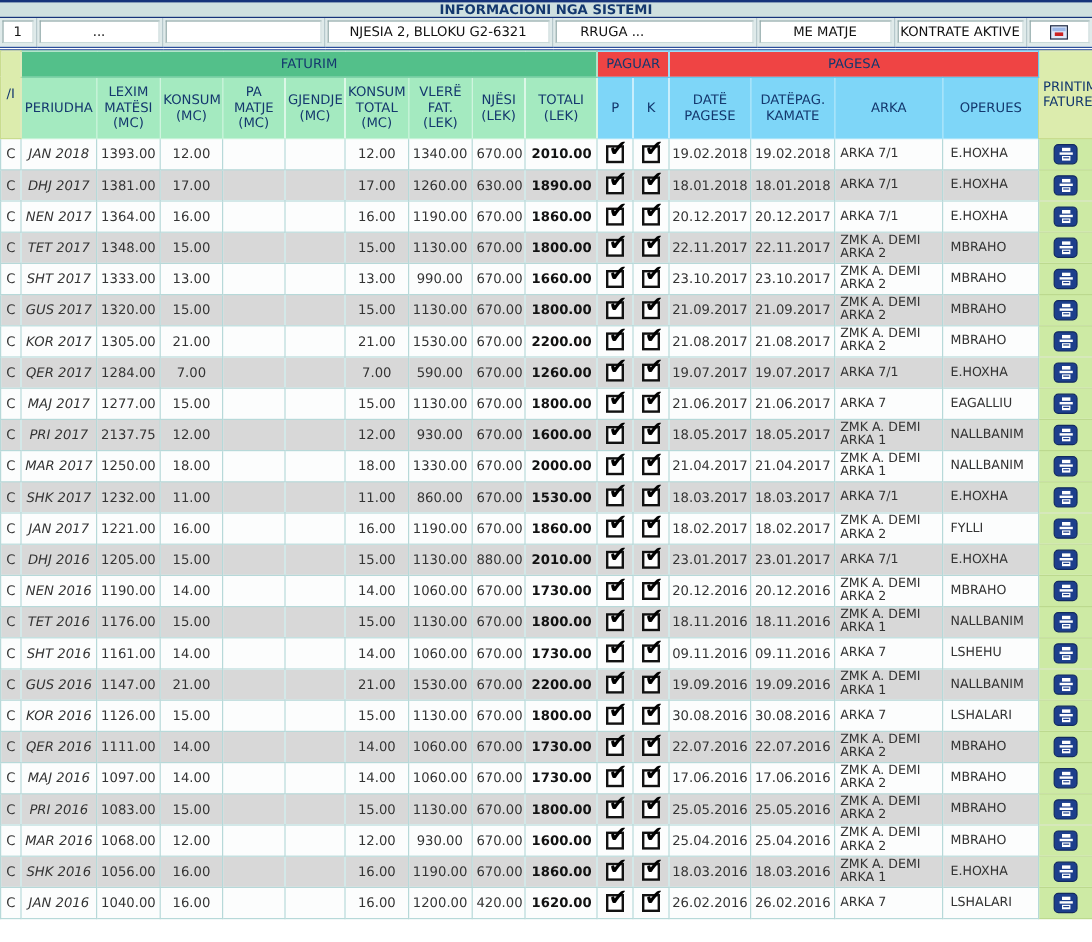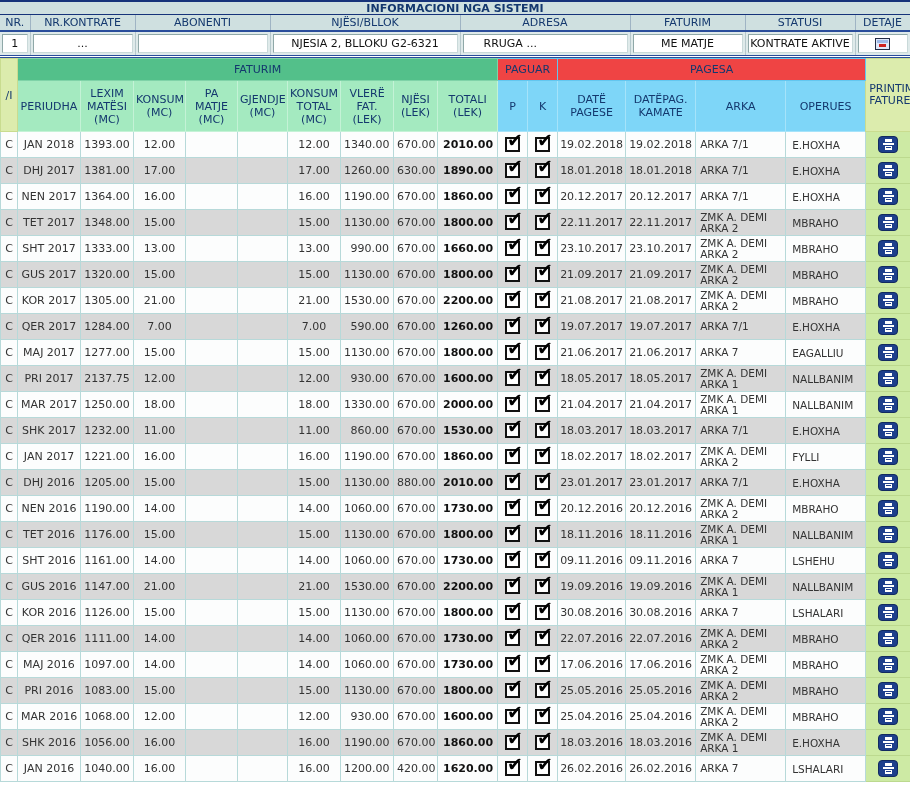--- a/index.html
+++ b/index.html
@@ -34,22 +34,22 @@
   .s-fat  { background:#a4eac0; border:1px solid #c4f2d6; }
   .s-pag  { background:#7ed6f8; border:1px solid #a5e3fa; }
   .c-yel  { background:#dcecad; border:1px solid #c9dc8f; text-align:left; vertical-align:middle; }
   th.printim { text-align:left; padding-left:3px; line-height:12px; }
 
   .main-tbl td { height:26px; border:1px solid #b7d9d9; padding:0 3px; overflow:hidden;
                  vertical-align:middle; text-align:center; color:#333; }
   tr.even td { background:#fcfdfd; }
   tr.odd  td { background:#d8d8d8; }
   td.c-type  { padding:0; }
-  td.c-per   { white-space:nowrap; }
-  td.c-num-r { text-align:right; padding-right:4px; }
+  td.c-per   { white-space:nowrap;font-style:italic; }
+  td.c-num-r { text-align:center; padding-right:4px; }
   td.c-total { text-align:right; padding-right:4px; font-weight:bold; color:#111; }
   td.c-date  { white-space:nowrap; padding:0 2px; }
   td.c-arka  { text-align:left; font-size:10.5px; line-height:11px; padding:1px 2px 1px 4px; }
   td.c-oper  { text-align:left; font-size:10.5px; padding-left:6px; white-space:nowrap; }
   td.c-print { background:#cdeaa4 !important; border-color:#bcd98f; padding:0; }
 
   
   .cb { display:inline-block; width:15px; height:15px; border:2px solid #111; background:#fff;
         position:relative; vertical-align:middle; }
   .cb .tick { position:absolute; left:0px; top:-8px; font-size:19px; color:#000; line-height:19px; }
@@ -68,30 +68,20 @@
     <col style="width:30px">
       <col style="width:105px">
       <col style="width:135px">
       <col style="width:190px">
     <col style="width:170px">
       <col style="width:115px">
       <col style="width:110px">
       <col style="width:55px">
   </colgroup>
   <tbody>
-      <tr class="hdr-lbl">
-    <td>NR.</td>
-    <td>NR.KONTRATE</td>
-    <td>ABONENTI</td>
-    <td>NJËSI/BLLOK</td>
-    <td>ADRESA</td>
-    <td>FATURIM</td>
-    <td>STATUSI</td>
-    <td>DETAJE</td>
-  </tr>
   <tr class="hdr-val">
     <td>
           <span class="valbox">1</span>
         </td>
     <td>
           <span class="valbox">...</span>
         </td>
     <td>
           <span class="valbox"></span>
         </td>

